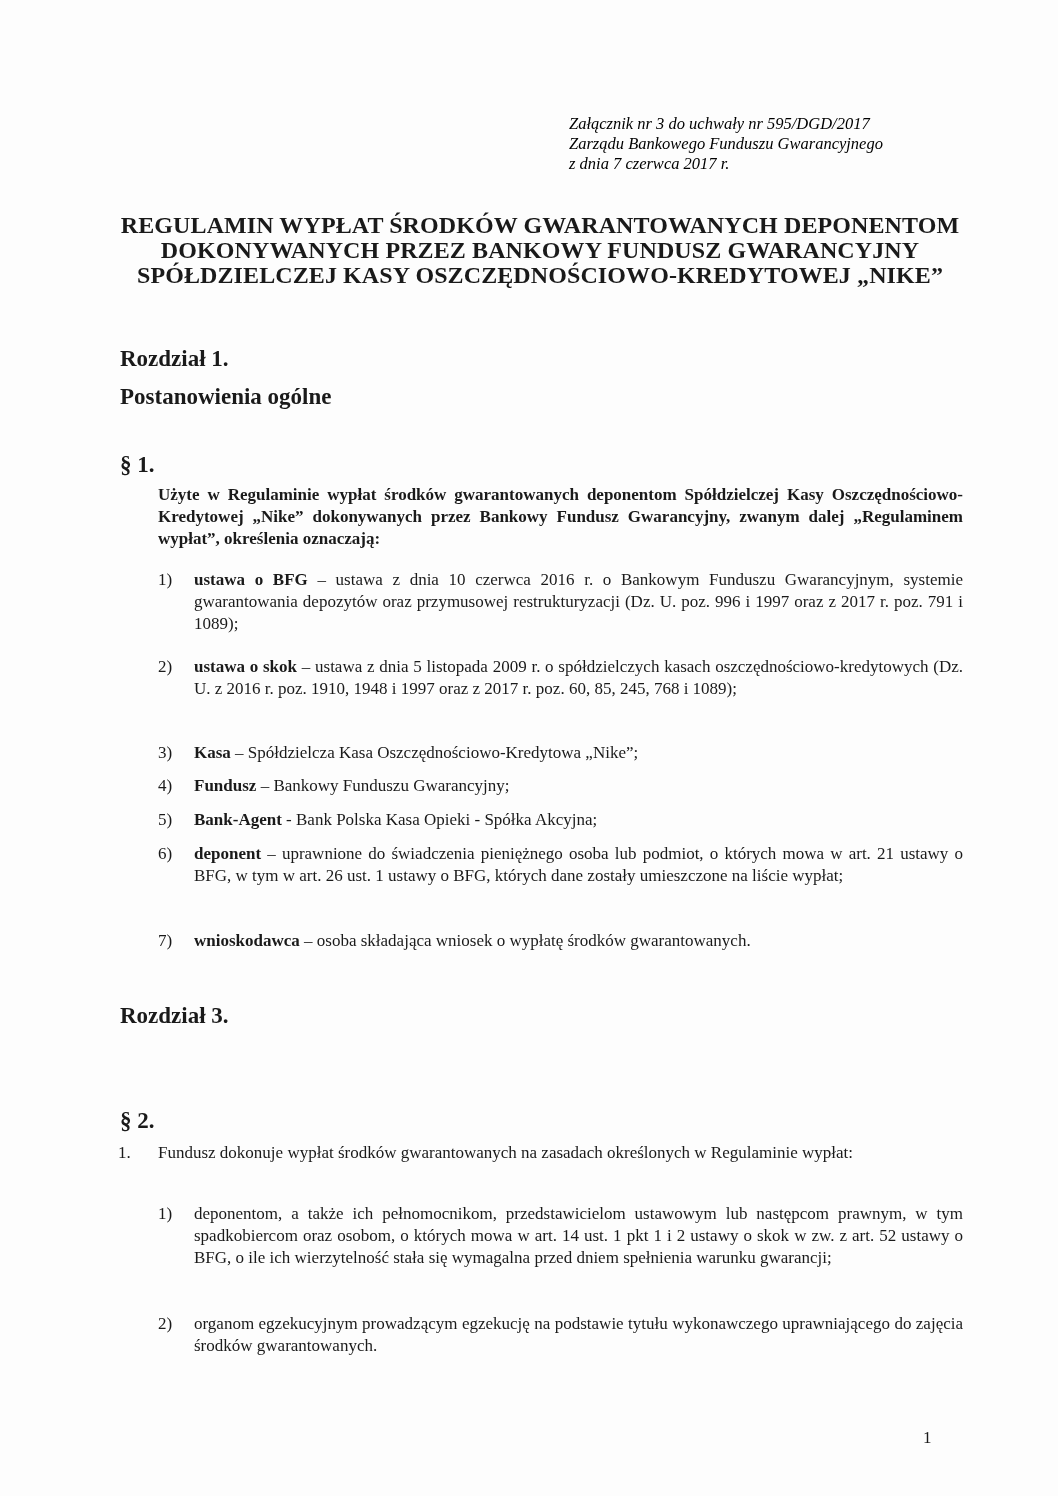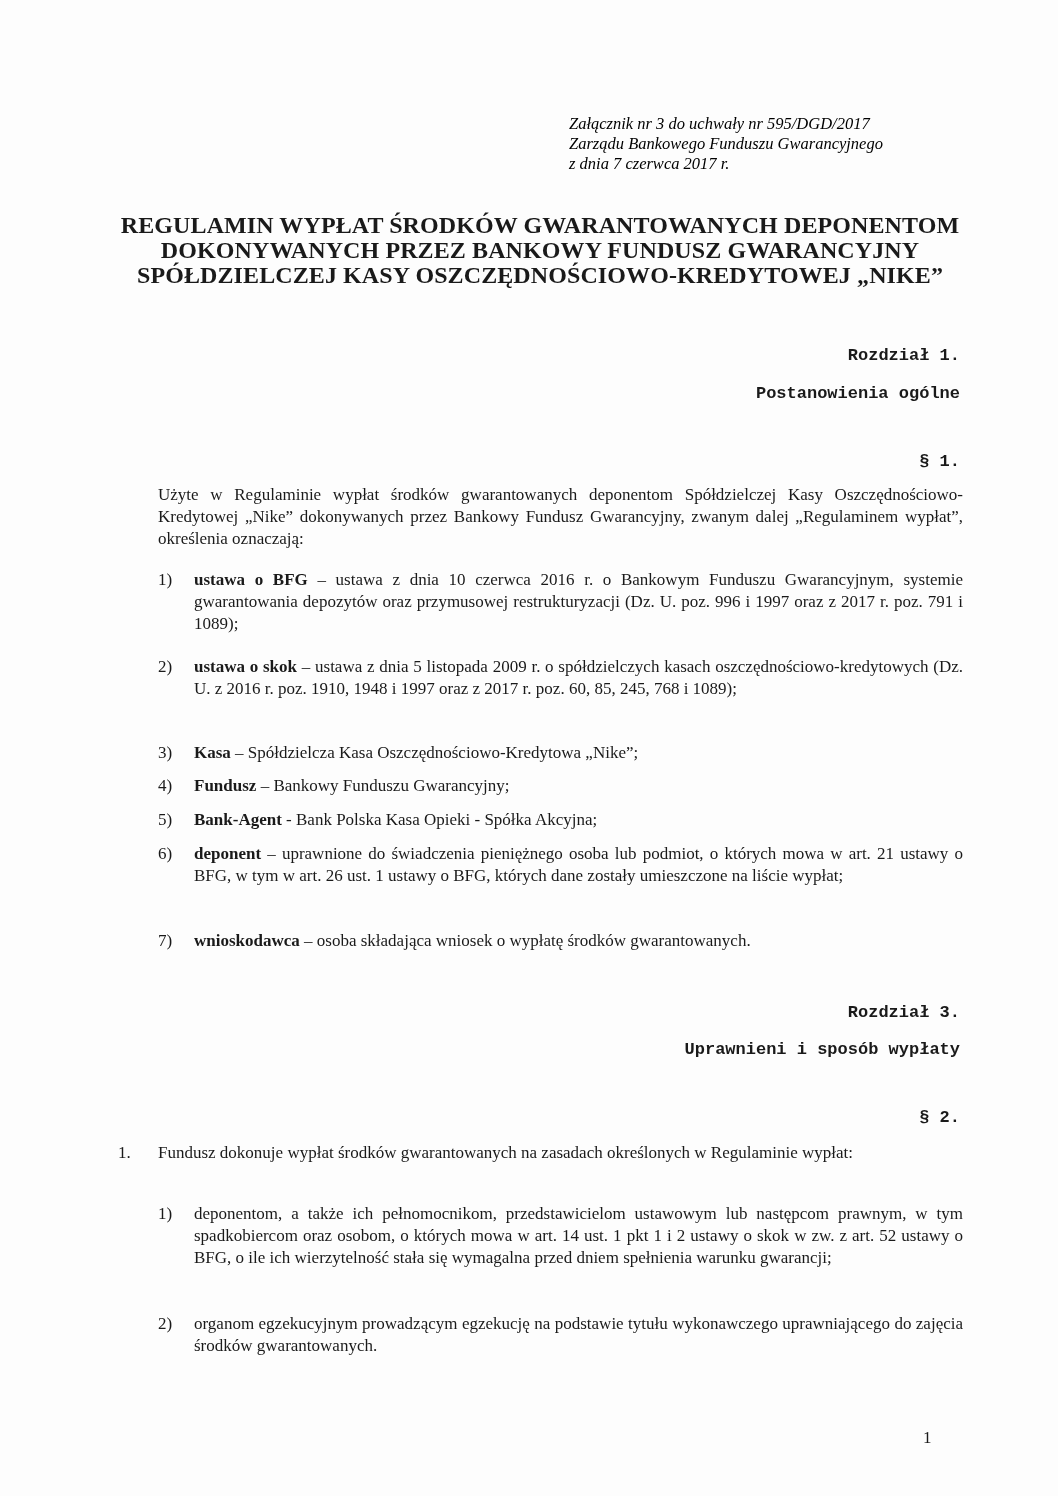--- a/index.html
+++ b/index.html
@@ -8,23 +8,23 @@
       font-family: "Liberation Serif", "DejaVu Serif", serif; color: #1a1a1a;
     }
     .page { position: absolute; left: 0; top: 0; width: 1058px; height: 1496px; background: #fdfdfd; }
     .attachment {
       position: absolute; left: 569px; top: 114px; font-style: italic; font-size: 16.5px; line-height: 20px; color: #000000;
     }
     .title {
       position: absolute; left: 120px; width: 840px; top: 213px; text-align: center;
       font-weight: bold; font-size: 24px; line-height: 25px; letter-spacing: 0.1px;
     }
-    .center-head { position: absolute; left: 120px; width: 840px; text-align: right; font-weight: bold; font-size: 17px; font-family: Liberation Mono, monospace; }
+    .center-head { position: absolute; left: 120px; width: 840px; text-align: left; font-weight: bold; font-size: 23px; }
     .para {
-      position: absolute; left: 158px; width: 805px; font-size: 17px; line-height: 22px; text-align: justify;
+      position: absolute; left: 158px; width: 805px; font-size: 17px; line-height: 22px; text-align: justify; font-weight: bold;
     }
     .item { position: absolute; left: 158px; width: 805px; font-size: 17px; line-height: 22px; }
     .item .num { position: absolute; left: 0; top: 0; width: 30px; }
     .item .body { margin-left: 36px; text-align: justify; }
     .item b { font-weight: bold; }
     .sec2-point { position: absolute; left: 118px; width: 845px; font-size: 17px; line-height: 22px; }
     .sec2-point .num { position: absolute; left: 0; top: 0; }
     .sec2-point .body { margin-left: 40px; text-align: justify; }
     .page-num { position: absolute; left: 923px; top: 1428px; font-size: 17px; }
   </style>
@@ -74,21 +74,20 @@
   <div class="item" style="top:843px;">
     <span class="num">6)</span>
     <div class="body"><b>deponent</b><span> – uprawnione do świadczenia pieniężnego osoba lub podmiot, o których mowa w art. 21 ustawy o BFG, w tym w art. 26 ust. 1 ustawy o BFG, których dane zostały umieszczone na liście wypłat;</span></div>
   </div>
   <div class="item" style="top:930px;">
     <span class="num">7)</span>
     <div class="body"><b>wnioskodawca</b><span> – osoba składająca wniosek o wypłatę środków gwarantowanych.</span></div>
   </div>
 
   <div class="center-head" style="top:1003px;">Rozdział 3.</div>
-  <div class="center-head" style="top:1040px;">Uprawnieni i sposób wypłaty</div>
   <div class="center-head" style="top:1108px;">§ 2.</div>
 
   <div class="sec2-point" style="top:1142px;">
     <span class="num">1.</span>
     <div class="body">Fundusz dokonuje wypłat środków gwarantowanych na zasadach określonych w Regulaminie wypłat:</div>
   </div>
 
   <div class="item" style="left:158px; top:1203px;">
     <span class="num">1)</span>
     <div class="body">deponentom, a także ich pełnomocnikom, przedstawicielom ustawowym lub następcom prawnym, w tym spadkobiercom oraz osobom, o których mowa w art. 14 ust. 1 pkt 1 i 2 ustawy o skok w zw. z art. 52 ustawy o BFG, o ile ich wierzytelność stała się wymagalna przed dniem spełnienia warunku gwarancji;</div>

